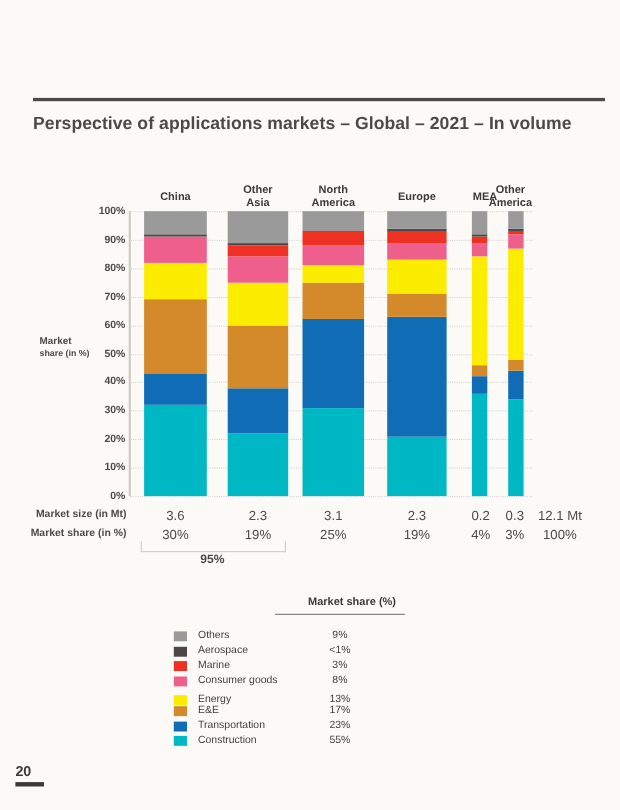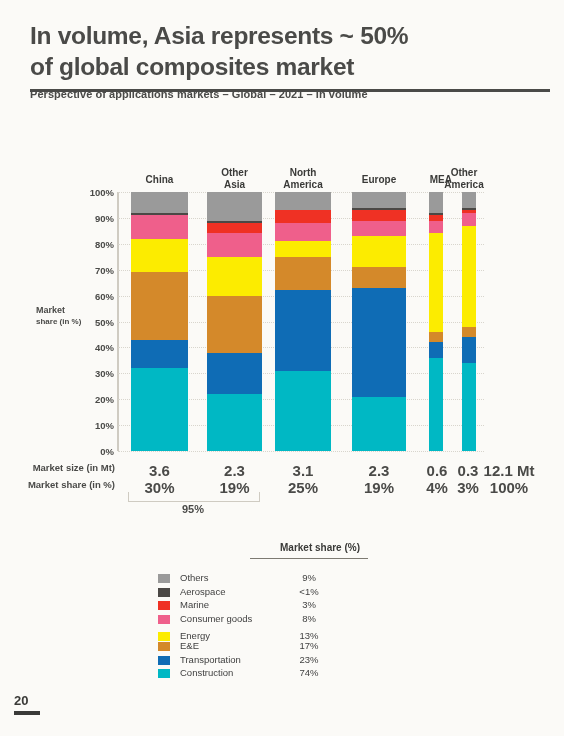--- a/index.html
+++ b/index.html
@@ -38,22 +38,22 @@
     position: absolute;
     left: 30px;
     top: 89px;
     width: 520px;
     height: 2.5px;
     background: #4a4a48;
   }
   .subtitle {
     position: absolute;
     left: 30px;
-    top: 88px;
-    font-size: 11px;
+    top: 104px;
+    font-size: 16px;
     font-weight: bold;
     color: #4a4a48;
     letter-spacing: 0.05px;
   }
 
   
   .chart {
     position: absolute;
     left: 0;
     top: 0;
@@ -128,22 +128,22 @@
     left: 10px;
     width: 105px;
     text-align: right;
     font-size: 9.5px;
     font-weight: bold;
     color: #4a4a48;
   }
   .cell {
     position: absolute;
     text-align: center;
-    font-size: 15px;
-    font-weight: bold;
+    font-size: 12px;
+    font-weight: normal;
     color: #4a4a48;
   }
   .bracket {
     position: absolute;
     left: 128px;
     top: 492px;
     width: 130px;
     height: 9px;
     border: 1.4px solid #cfcbc2;
     border-top: none;
@@ -238,22 +238,20 @@
     font-size: 8.2px;
     font-style: italic;
     color: #6a6760;
   }
 </style>
 </head>
 <body>
 
 <div class="page">
 
-  <div class="title">In volume, Asia represents ~ 50%
-of global composites market</div>
   <div class="title-rule"></div>
   <div class="subtitle">Perspective of applications markets – Global – 2021 – In volume</div>
 
   <div class="chart" id="chart-root">
     <div class="axis-label">Market<br><span class="sm">share (in %)</span></div>
     <div class="axis-line"></div>
     <div class="ytick-wrap" id="ytick-wrap">
         <div class="ytick" style="top: 451px;">0%</div>
         <div class="ytick" style="top: 425.1px;">10%</div>
         <div class="ytick" style="top: 399.2px;">20%</div>
@@ -352,21 +350,21 @@
       </div>
   </div>
 
   <div class="row-label" style="top:462px">Market size (in Mt)</div>
   <div class="row-label" style="top:479px">Market share (in %)</div>
   <div id="table-wrap">
       <div class="cell" style="left: 131px; width: 57px; top: 462px;">3.6</div>
       <div class="cell" style="left: 207px; width: 55px; top: 462px;">2.3</div>
       <div class="cell" style="left: 275px; width: 56px; top: 462px;">3.1</div>
       <div class="cell" style="left: 352px; width: 54px; top: 462px;">2.3</div>
-      <div class="cell" style="left: 424px; width: 26px; top: 462px;">0.6</div>
+      <div class="cell" style="left: 424px; width: 26px; top: 462px;">0.2</div>
       <div class="cell" style="left: 455px; width: 26px; top: 462px;">0.3</div>
       <div class="cell" style="left: 482px; width: 54px; top: 462px;">12.1 Mt</div>
       <div class="cell" style="left: 131px; width: 57px; top: 479px;">30%</div>
       <div class="cell" style="left: 207px; width: 55px; top: 479px;">19%</div>
       <div class="cell" style="left: 275px; width: 56px; top: 479px;">25%</div>
       <div class="cell" style="left: 352px; width: 54px; top: 479px;">19%</div>
       <div class="cell" style="left: 424px; width: 26px; top: 479px;">4%</div>
       <div class="cell" style="left: 455px; width: 26px; top: 479px;">3%</div>
       <div class="cell" style="left: 482px; width: 54px; top: 479px;">100%</div>
     </div>
@@ -409,21 +407,21 @@
           <span class="legend-val">17%</span>
         </div>
         <div class="legend-row" style="top: 111.6px; padding-left: 48px;">
           <span class="swatch" style="background: rgb(15, 108, 181);"></span>
           <span class="legend-name">Transportation</span>
           <span class="legend-val">23%</span>
         </div>
         <div class="legend-row" style="top: 125.2px;">
           <span class="swatch" style="background: rgb(0, 184, 196);"></span>
           <span class="legend-name">Construction</span>
-          <span class="legend-val">74%</span>
+          <span class="legend-val">55%</span>
         </div>
       </div>
   </div>
 
   <div class="page-num">20</div>
   <div class="page-rule"></div>
 
 </div>
 
 </body></html>

